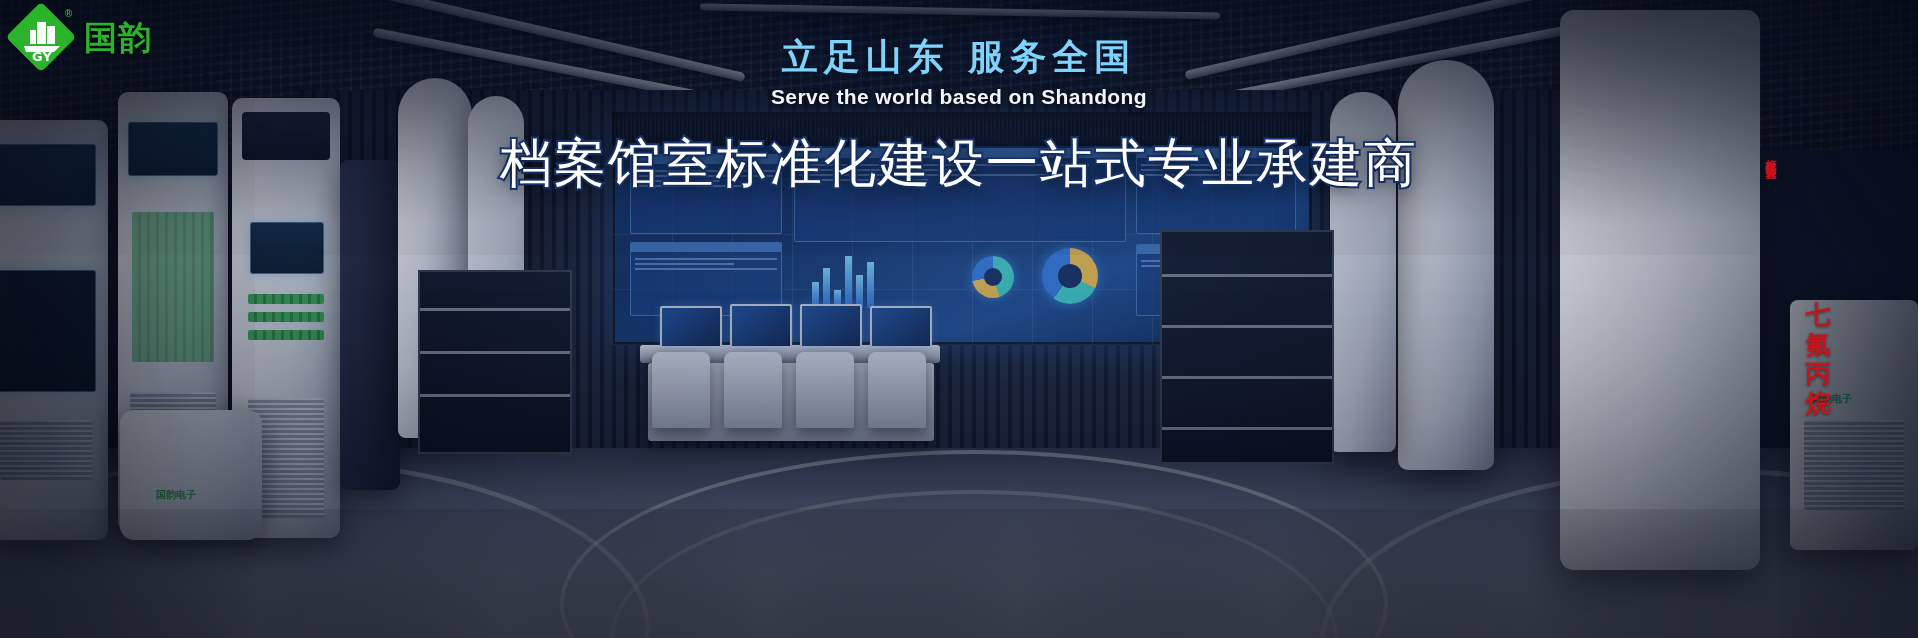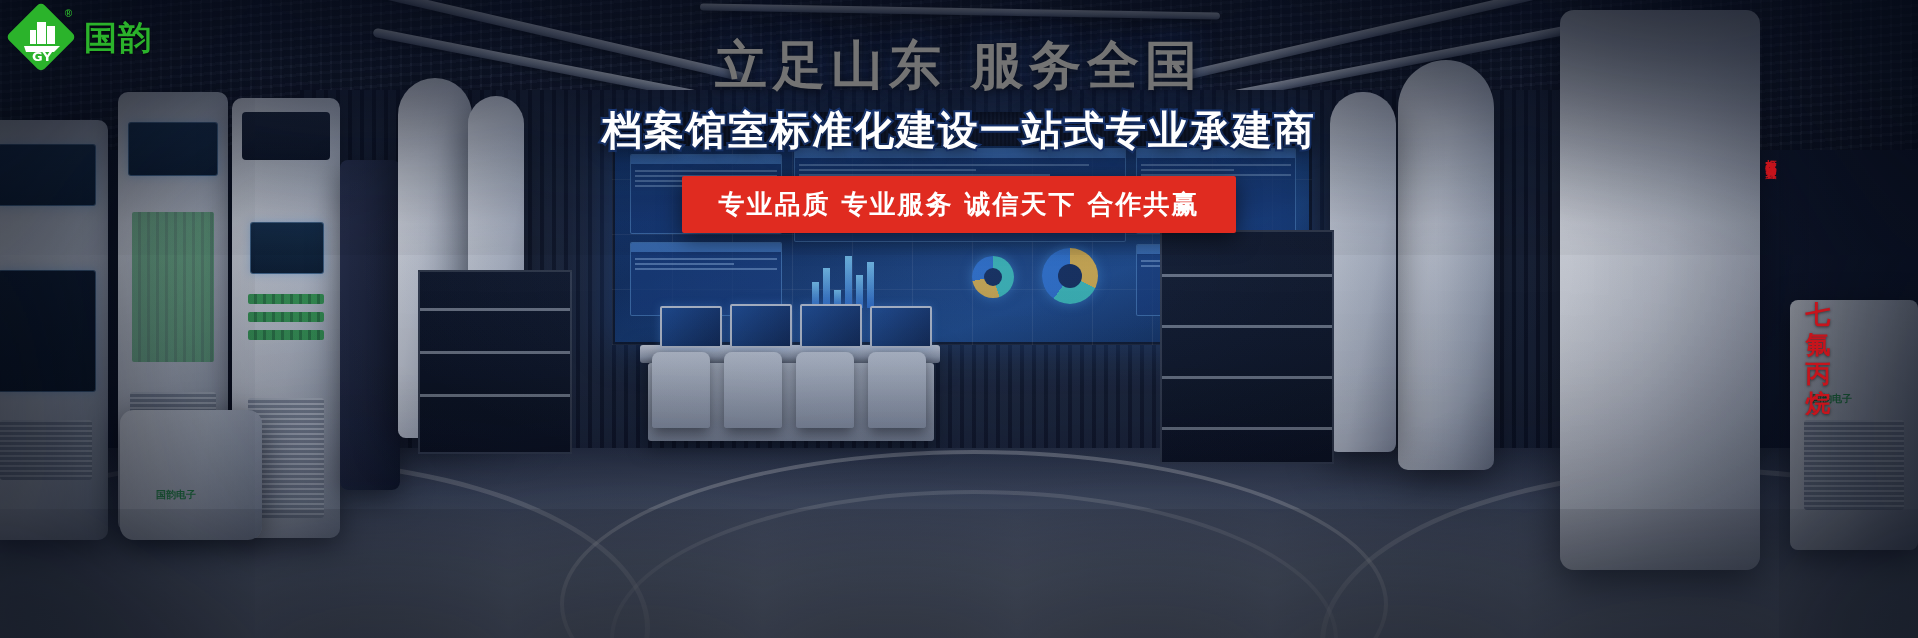--- a/index.html
+++ b/index.html
@@ -183,34 +183,34 @@
     text-shadow:0 1px 3px rgba(0,0,0,.7);
   }
 
   
   .stack{
     position:absolute;left:0;right:0;top:38px;
     display:flex;flex-direction:column;align-items:center;
   }
   .kicker{
     font-family:"DejaVu Sans","Liberation Sans",sans-serif;
-    font-size:52px;font-weight:bold;color:#737373;
+    font-size:36px;font-weight:bold;color:#7dd3fc;
     letter-spacing:6px;
     text-shadow:0 2px 10px rgba(0,0,0,.75), 0 0 26px rgba(30,60,130,.6);
     line-height:1.05;
   }
   .kicker-en{
     margin-top:9px;
     font-size:21px;font-weight:bold;color:#f2f5fb;letter-spacing:.4px;
     text-shadow:0 2px 6px rgba(0,0,0,.85);
   }
   .headline{
-    margin-top:10px;
-    font-family:"DejaVu Sans","Liberation Sans",sans-serif;
-    font-size:40px;font-weight:bold;color:#ffffff;letter-spacing:2px;
+    margin-top:20px;
+    font-family:"DejaVu Sans","Liberation Sans",sans-serif;
+    font-size:52px;font-weight:normal;color:#ffffff;letter-spacing:2px;
     white-space:nowrap;
     -webkit-text-stroke:4px #1b3a79;
     paint-order:stroke fill;
     text-shadow:0 4px 16px rgba(0,0,0,.7);
   }
   .subline{
     margin-top:8px;
     font-size:24px;font-weight:bold;color:#ffffff;letter-spacing:.6px;
     white-space:nowrap;
     -webkit-text-stroke:3px #13284f;
@@ -431,18 +431,18 @@
           <path d="M14 40 L50 40 L44 46 L16 46 Z" fill="#ffffff"></path>
           <text x="32" y="55" font-family="DejaVu Sans, sans-serif" font-size="13" font-weight="bold" fill="#ffffff" text-anchor="middle">GY</text>
         </svg>
         <span class="logo-reg">®</span>
       </div>
       <div class="logo-text">国韵</div>
     </div>
 
     <div class="stack">
       <div class="kicker">立足山东 服务全国</div>
+      <div class="kicker-en">Serve the world based on Shandong</div>
       <div class="headline">档案馆室标准化建设一站式专业承建商</div>
-      <div class="cta">专业品质  专业服务  诚信天下  合作共赢</div>
     </div>
 
   </div>
 </div>
 
 </body></html>

